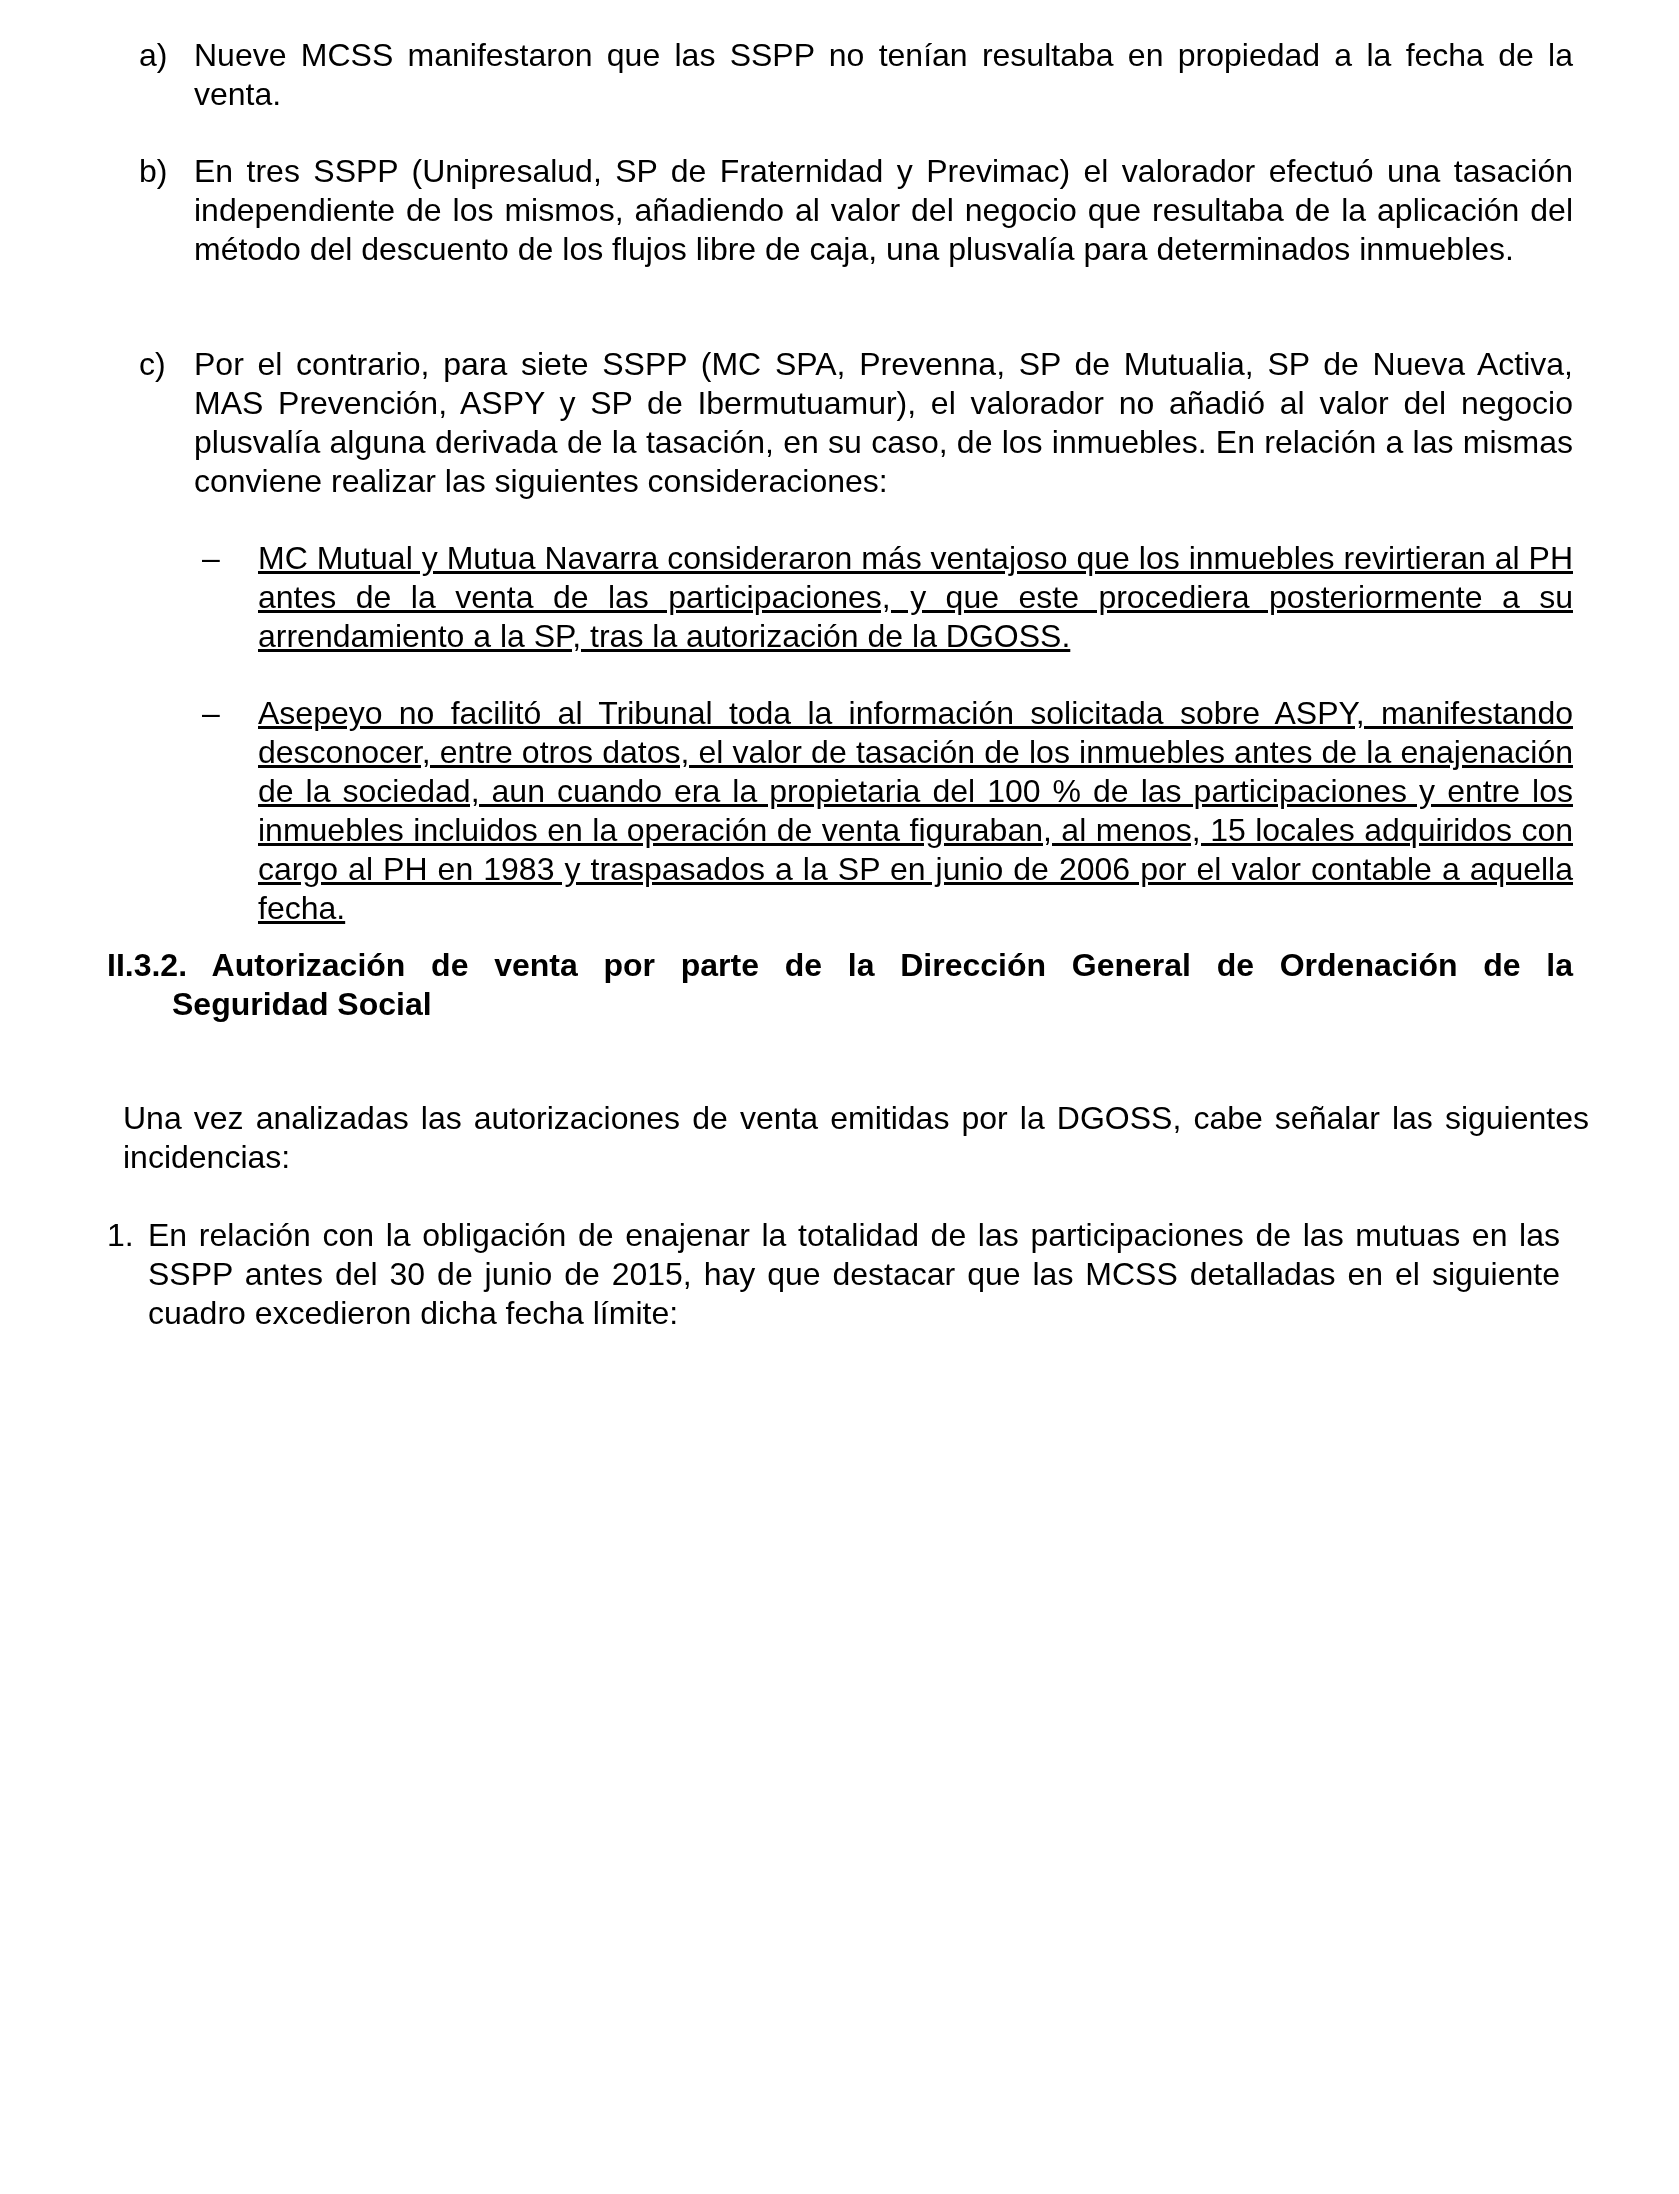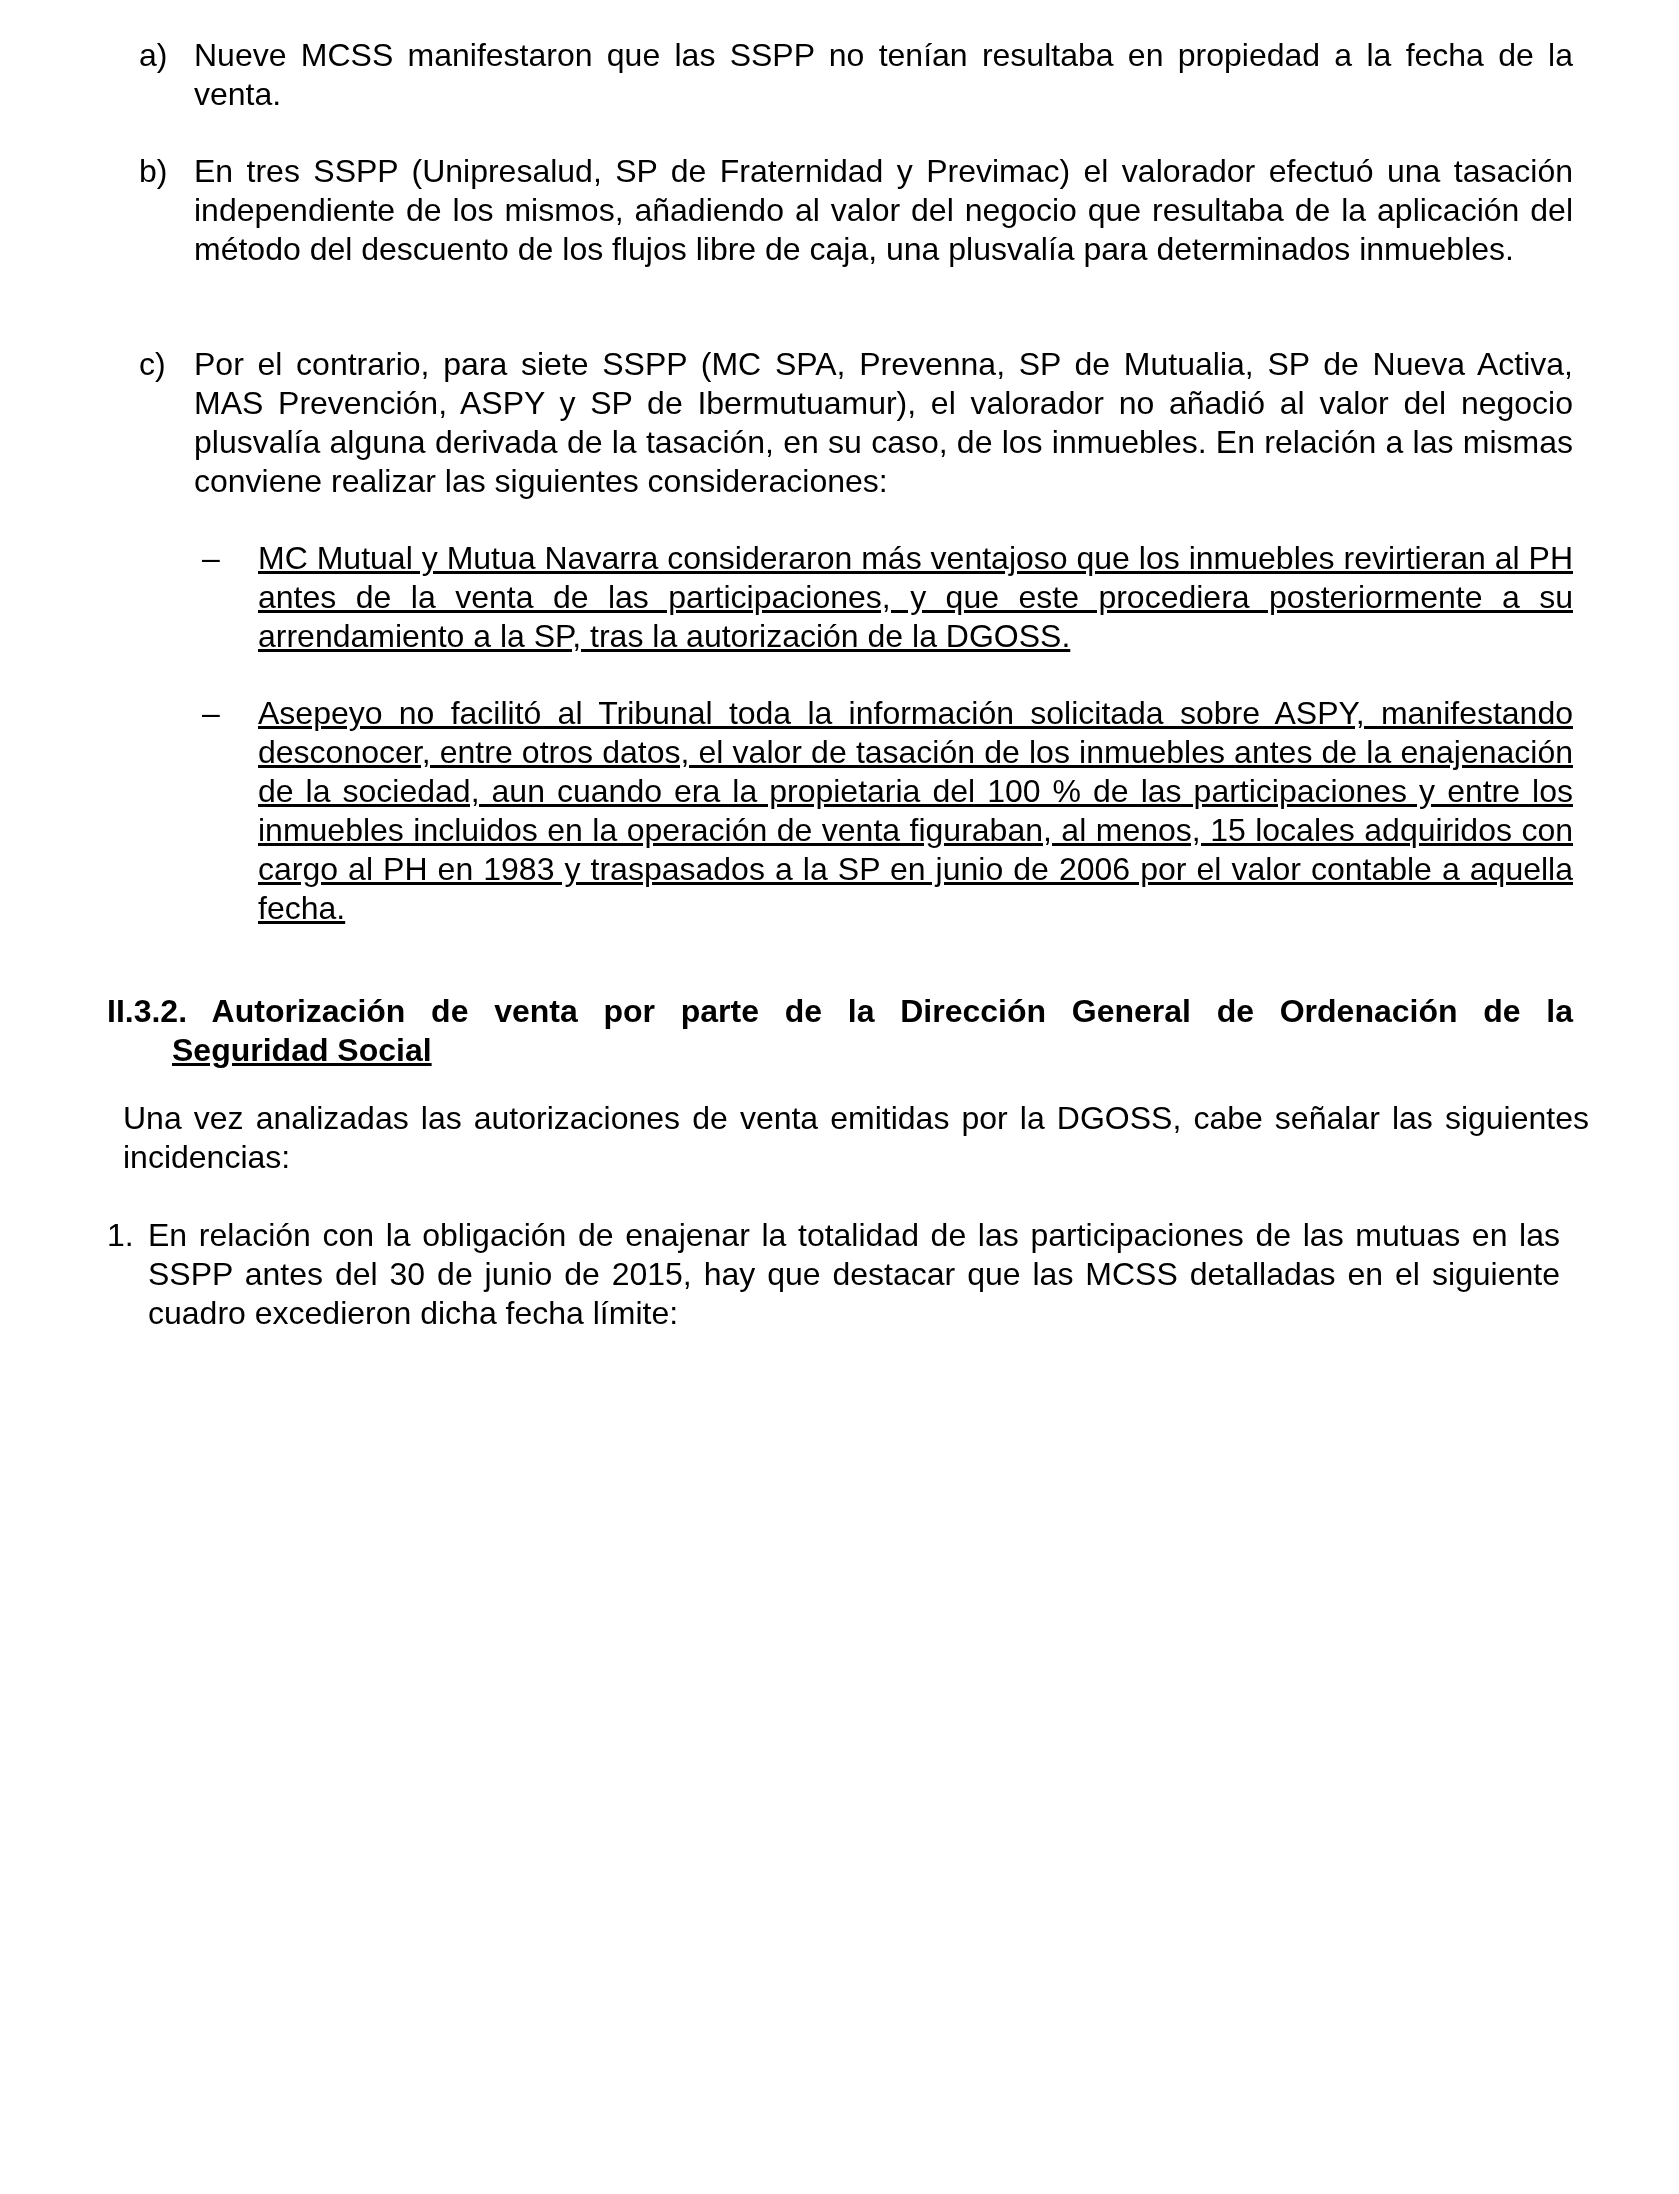--- a/index.html
+++ b/index.html
@@ -10,21 +10,21 @@
   }
   .page { position: absolute; left: 0; top: 0; width: 1680px; }
   .just { text-align: justify; text-align-last: left; }
   .li-letter { position: absolute; left: 139px; width: 1434px; }
   .li-letter .mark { position: absolute; left: 0; top: 0; }
   .li-letter .txt { position: absolute; left: 55px; width: 1379px; }
   .li-dash { position: absolute; left: 202px; width: 1371px; }
   .li-dash .mark { position: absolute; left: 0; top: 0; }
   .li-dash .txt { position: absolute; left: 56px; width: 1315px; text-decoration: underline; }
   .heading { position: absolute; left: 107px; width: 1466px; font-weight: bold; }
-  .heading .line2 { padding-left: 65px; display: block; text-decoration: underline; }
+  .heading .line2 { padding-left: 65px; display: block; }
   .para { position: absolute; left: 123px; width: 1466px; }
   .li-num { position: absolute; left: 107px; width: 1466px; }
   .li-num .mark { position: absolute; left: 0; top: 0; }
   .li-num .txt { position: absolute; left: 41px; width: 1412px; }
 </style>
 </head>
 <body>
 
 <div class="page">
 
@@ -46,21 +46,21 @@
   <div class="li-dash" style="top:539px;">
     <span class="mark">–</span>
     <div class="txt just">MC Mutual y Mutua Navarra consideraron más ventajoso que los inmuebles revirtieran al PH antes de la venta de las participaciones, y que este procediera posteriormente a su arrendamiento a la SP, tras la autorización de la DGOSS.</div>
   </div>
 
   <div class="li-dash" style="top:694px;">
     <span class="mark">–</span>
     <div class="txt just">Asepeyo no facilitó al Tribunal toda la información solicitada sobre ASPY, manifestando desconocer, entre otros datos, el valor de tasación de los inmuebles antes de la enajenación de la sociedad, aun cuando era la propietaria del 100 % de las participaciones y entre los inmuebles incluidos en la operación de venta figuraban, al menos, 15 locales adquiridos con cargo al PH en 1983 y traspasados a la SP en junio de 2006 por el valor contable a aquella fecha.</div>
   </div>
 
-  <div class="heading" style="top:992px;">
+  <div class="heading" style="top:946px;">
     <div class="just" style="text-align-last: justify;">
       <span>II.3.2.</span>
       <span>Autorización de venta por parte de la Dirección General de Ordenación de la</span>
     </div>
     <span class="line2">Seguridad Social</span>
   </div>
 
   <div class="para just" style="top:1099px;">Una vez analizadas las autorizaciones de venta emitidas por la DGOSS, cabe señalar las siguientes incidencias:</div>
 
   <div class="li-num" style="top:1216px;">

